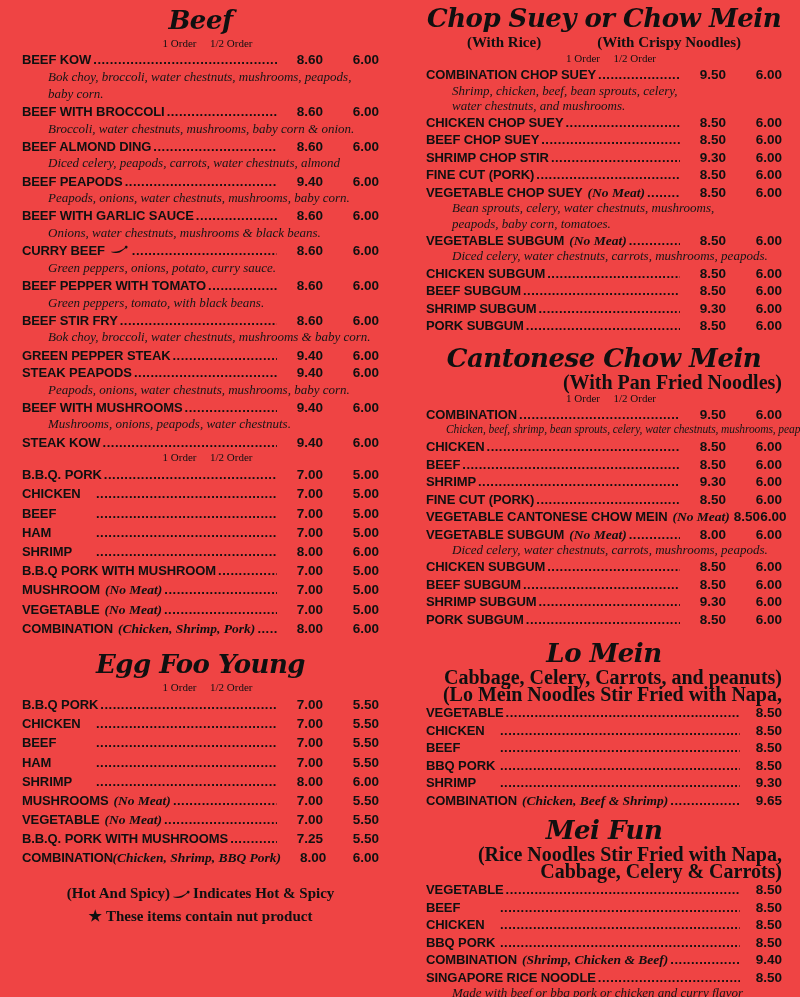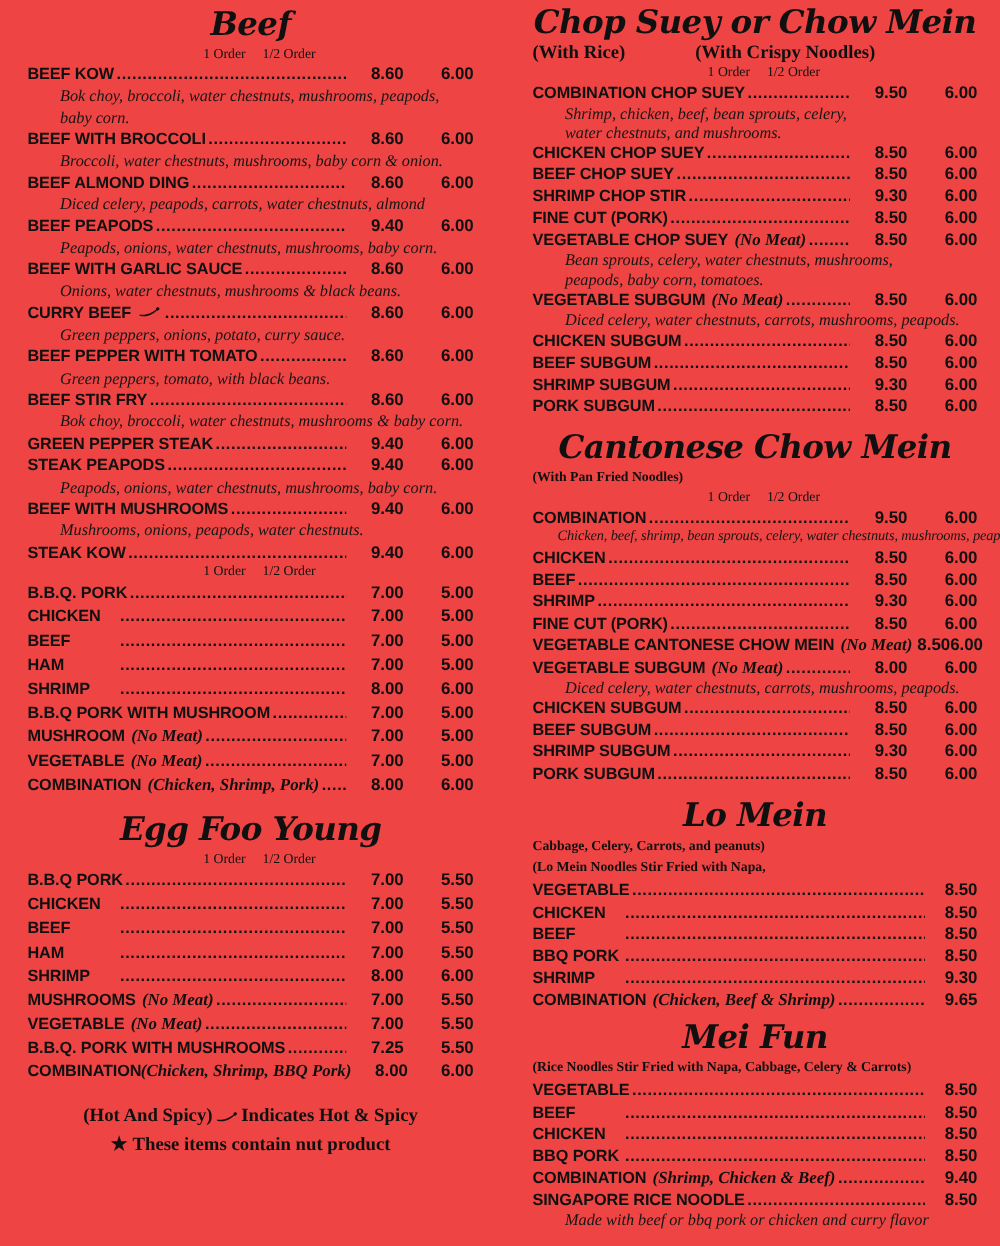--- a/index.html
+++ b/index.html
@@ -6,23 +6,23 @@
   body{background:#e8e8e8;}
   .page{position:relative;width:800px;height:997px;background:#ef4444;overflow:hidden;
         color:#101010;font-family:"Liberation Sans",sans-serif;}
   .col{position:absolute;top:0;}
   .col-left{left:22px;top:4px;width:357px;}
   .col-right{left:426px;top:2px;width:356px;}
 
   .title{font-family:"DejaVu Serif",serif;font-style:italic;font-weight:700;
          font-size:26px;line-height:32px;text-align:center;letter-spacing:-0.5px;
          white-space:nowrap;}
-  .subtitle{font-family:"Liberation Serif",serif;font-weight:700;font-size:11px;
-            line-height:17px;text-align:left;}
-  .subs-row{display:flex;gap:56px;font-family:"Liberation Serif",serif;
+  .subtitle{font-family:"Liberation Serif",serif;font-weight:700;font-size:20px;
+            line-height:17px;text-align:right;}
+  .subs-row{display:flex;justify-content:center;gap:56px;font-family:"Liberation Serif",serif;
             font-weight:700;font-size:15px;line-height:17px;}
   .ph-row{display:flex;justify-content:center;font-family:"Liberation Serif",serif;
           font-size:11px;line-height:13px;margin-top:1px;}
   .ph{text-align:right;}
   .ph.p1{width:48px;}
   .ph.p2{width:56px;}
 
   .row{display:flex;align-items:baseline;height:17.5px;line-height:17.5px;}
   .section[data-section="fried-rice"] .row,
   .section[data-section="egg-foo-young"] .row{height:19.2px;line-height:19.2px;}

